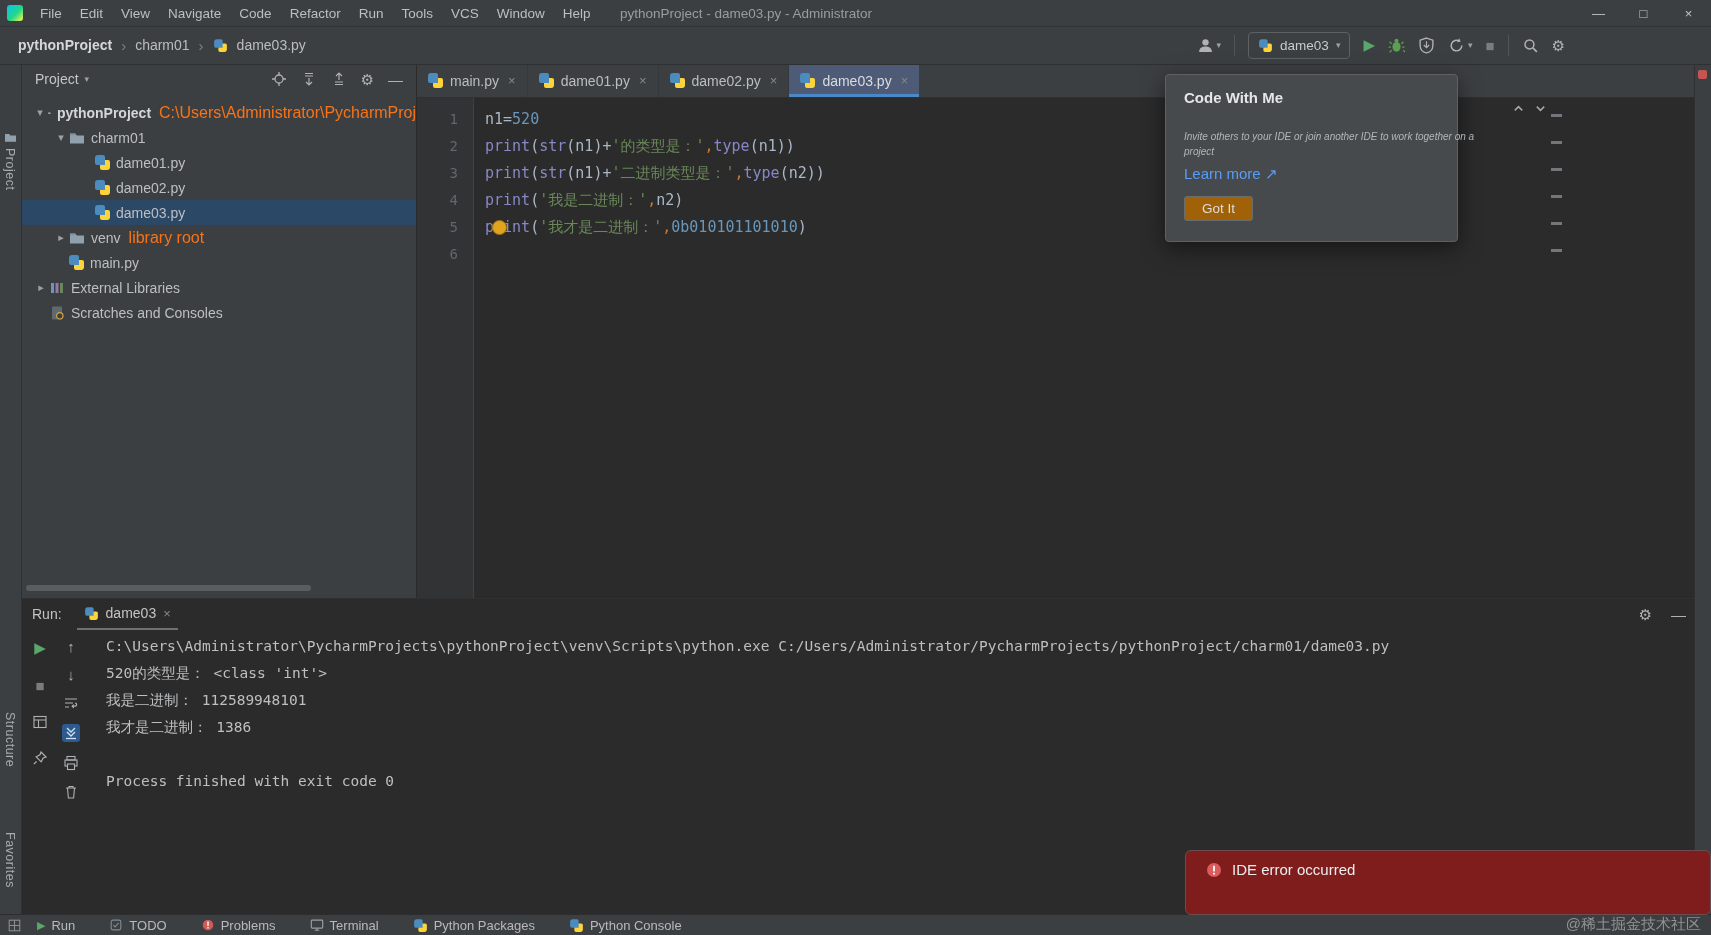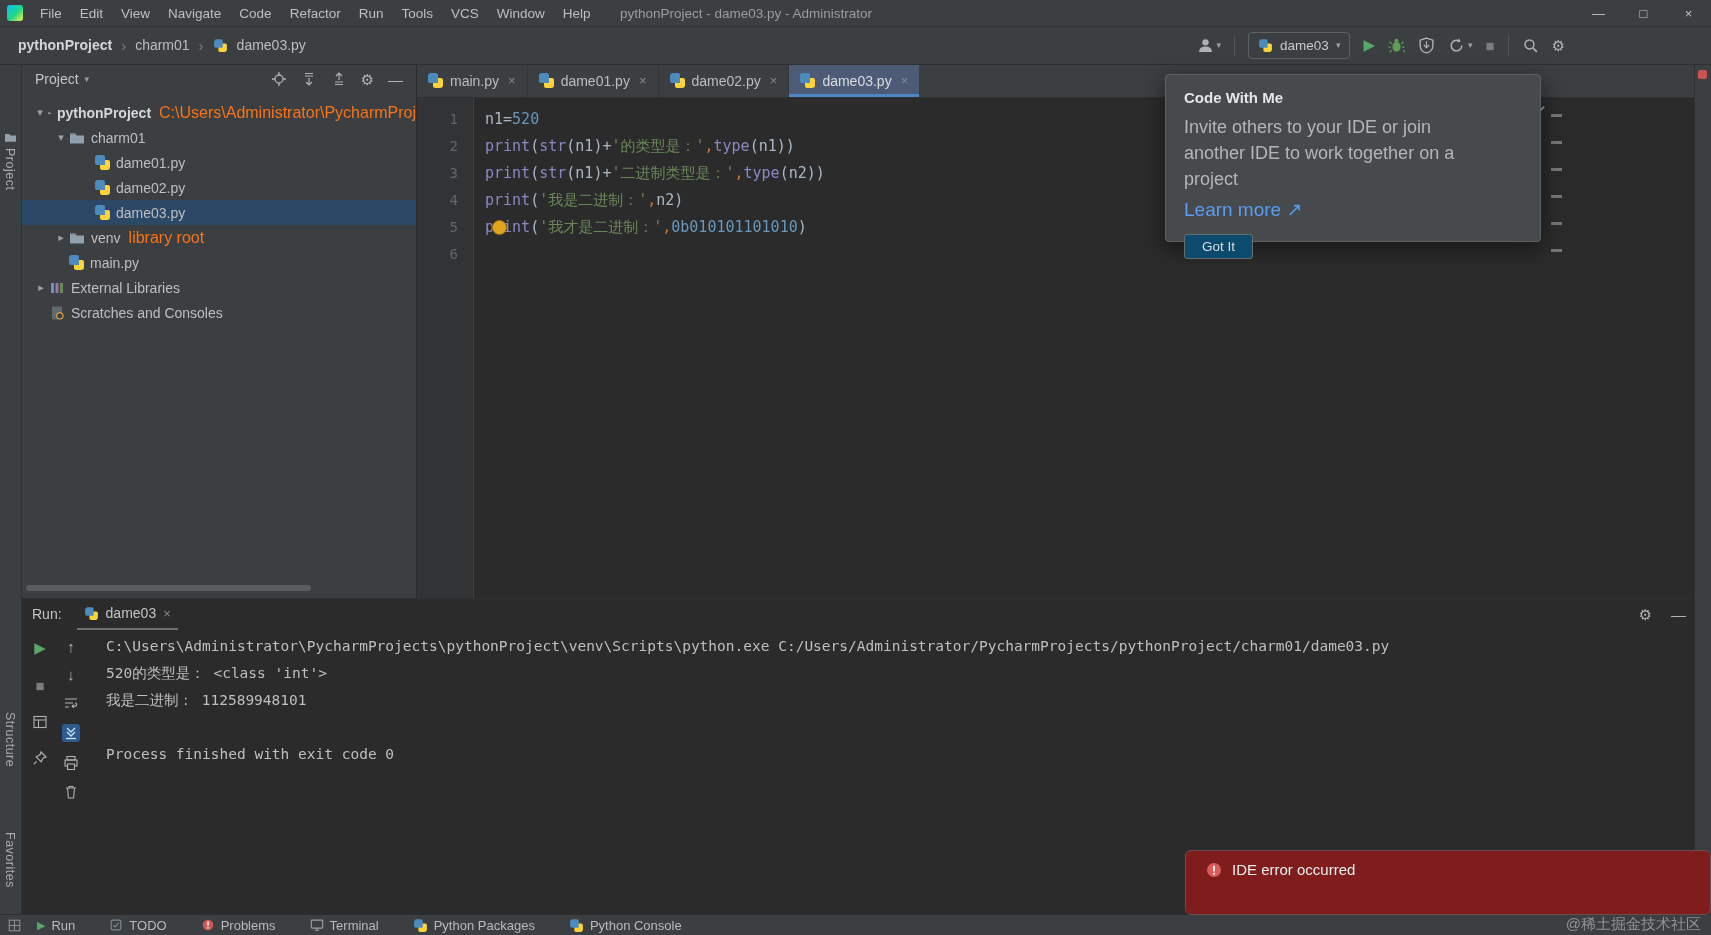--- a/index.html
+++ b/index.html
@@ -108,28 +108,28 @@
 
   
   .status{position:absolute;left:0;right:0;bottom:0;height:20px;background:#3c3f41;
           border-top:1px solid #2b2d2e;display:flex;align-items:center;font-size:13px;
           color:#b7b9bb;z-index:35;}
   .st-grid{margin:0 16px 0 8px;display:flex;}
   .st-item{display:flex;align-items:center;gap:6px;margin-right:34px;}
   .st-play{color:#59a869;font-size:11px;}
 
   
-  .popup{position:absolute;left:1165px;top:74px;width:376px;height:168px;box-sizing:border-box;
+  .popup{position:absolute;left:1165px;top:74px;width:293px;height:168px;box-sizing:border-box;
          background:#474a4d;border:1px solid #5d6163;border-radius:4px;padding:14px 18px;
          box-shadow:0 6px 22px rgba(0,0,0,.5);z-index:40;}
   .popup h3{margin:0;font-size:15px;color:#e4e6e8;font-weight:bold;}
-  .popup p{margin:8px 0 0;width:302px;font-size:18px;line-height:1.45;color:#b2b6b8;}
-  .popup .lnk{display:inline-block;margin-top:6px;font-size:19px;color:#589df6;}
+  .popup p{margin:24px 0 0;width:302px;font-size:10px;line-height:1.45;color:#b2b6b8;font-style:italic;}
+  .popup .lnk{display:inline-block;margin-top:6px;font-size:15px;color:#589df6;}
   .gotit{display:inline-block;margin-top:13px;padding:4px 17px;border:1px solid #696d6f;
-         border-radius:3px;background:#0c4a6e;color:#dcdee0;font-size:13.5px;}
+         border-radius:3px;background:#a16207;color:#dcdee0;font-size:13.5px;}
 
   
   .notif{position:absolute;left:1185px;right:0;top:850px;height:65px;box-sizing:border-box;
          background:#7f1d1d;border:1px solid #6b4c50;border-radius:6px;padding:10px 16px 0 20px;z-index:38;}
   .notif-head{display:flex;align-items:center;gap:10px;}
   .notif-title{font-size:15px;color:#ededed;}
   .notif-link{display:block;margin:6px 0 0 27px;font-size:14px;color:#5b9bf8;}
 
   .watermark{position:absolute;right:10px;bottom:1px;font-size:15px;color:#909294;z-index:50;}
 </style>
@@ -436,20 +436,21 @@
           <svg width="16" height="16" viewBox="0 0 16 16">
             <path d="M3 4h10M6 4V2.5h4V4" fill="none" stroke="#afb1b3" stroke-width="1.1"></path>
             <path d="M4.5 4l.9 10h5.2l.9-10" fill="none" stroke="#afb1b3" stroke-width="1.1"></path>
           </svg>
         </span>
     </div>
     <div class="console">
       <div>C:\Users\Administrator\PycharmProjects\pythonProject\venv\Scripts\python.exe C:/Users/Administrator/PycharmProjects/pythonProject/charm01/dame03.py</div>
       <div>520的类型是： &lt;class 'int'&gt;</div>
       <div>我是二进制： 112589948101</div>
+      <div>我才是二进制： 1386</div>
       <div></div>
       <div>Process finished with exit code 0</div>
     </div>
   </div>
 
   <div class="status">
     <span class="st-grid">
         <svg width="13" height="13" viewBox="0 0 16 16">
           <rect x="1.5" y="1.5" width="13" height="13" fill="none" stroke="#8c8f91" stroke-width="1.3"></rect>
           <path d="M1.5 8h13M8 1.5v13" stroke="#8c8f91" stroke-width="1.3"></path>

